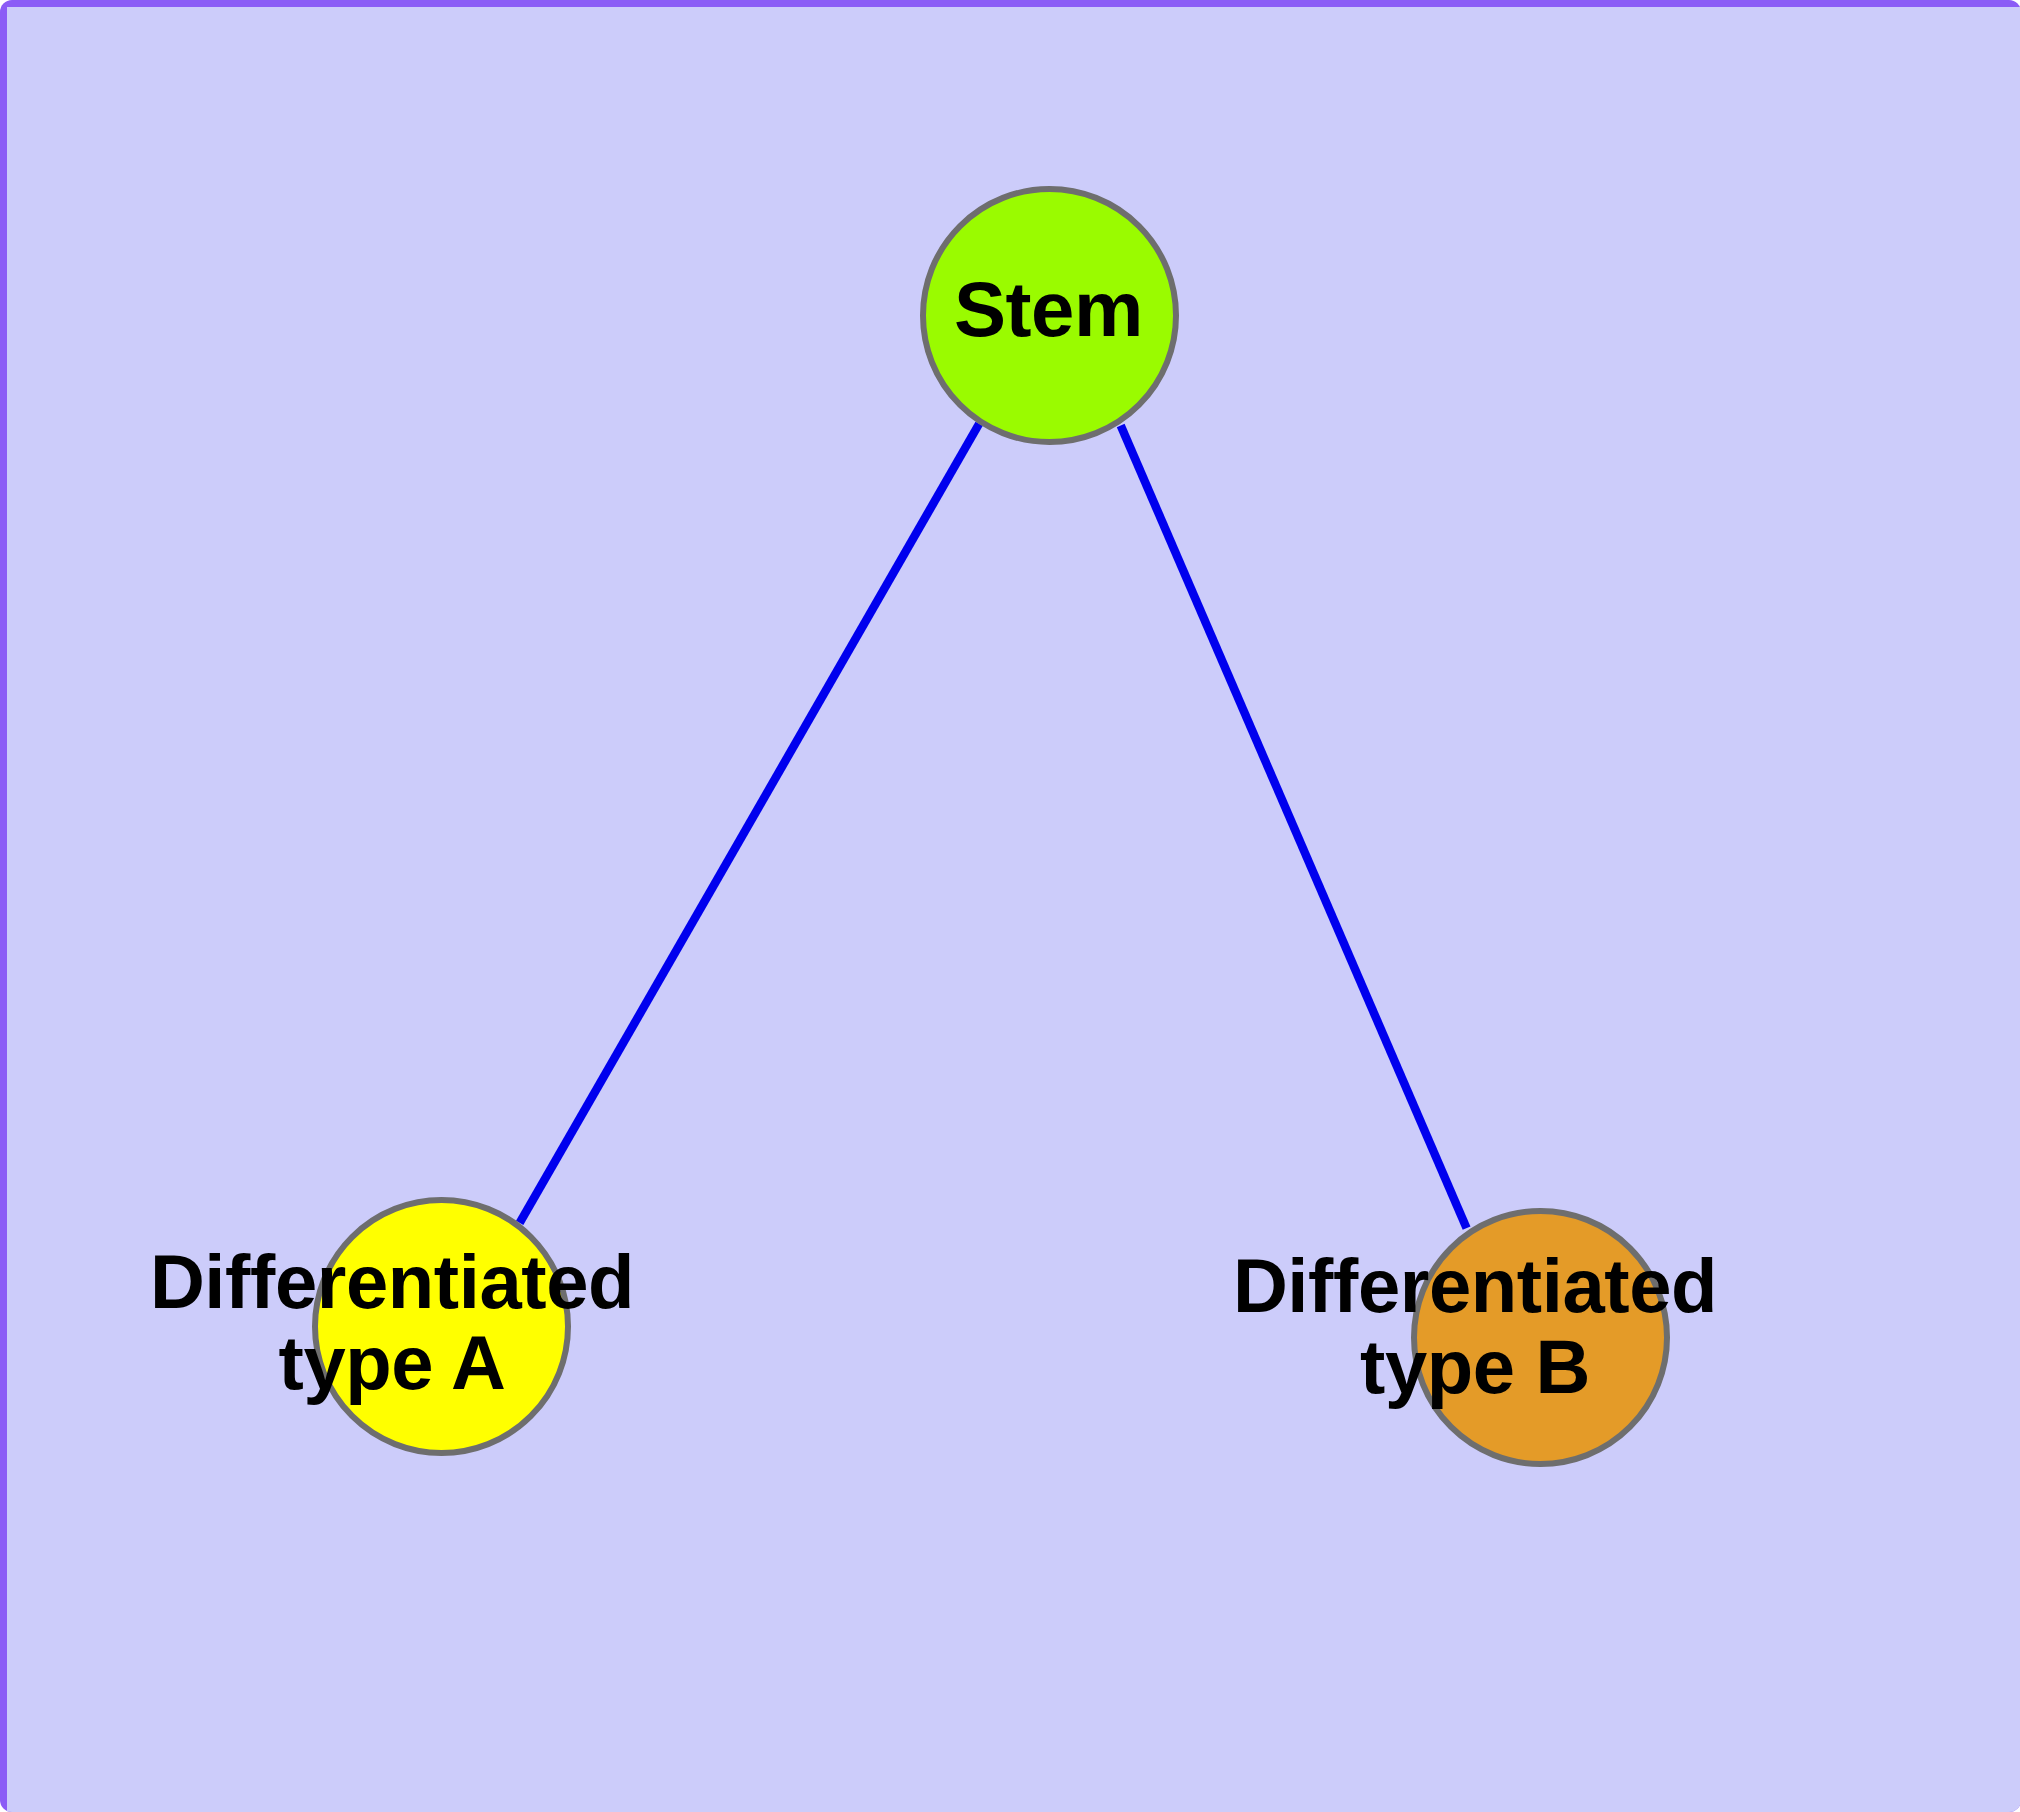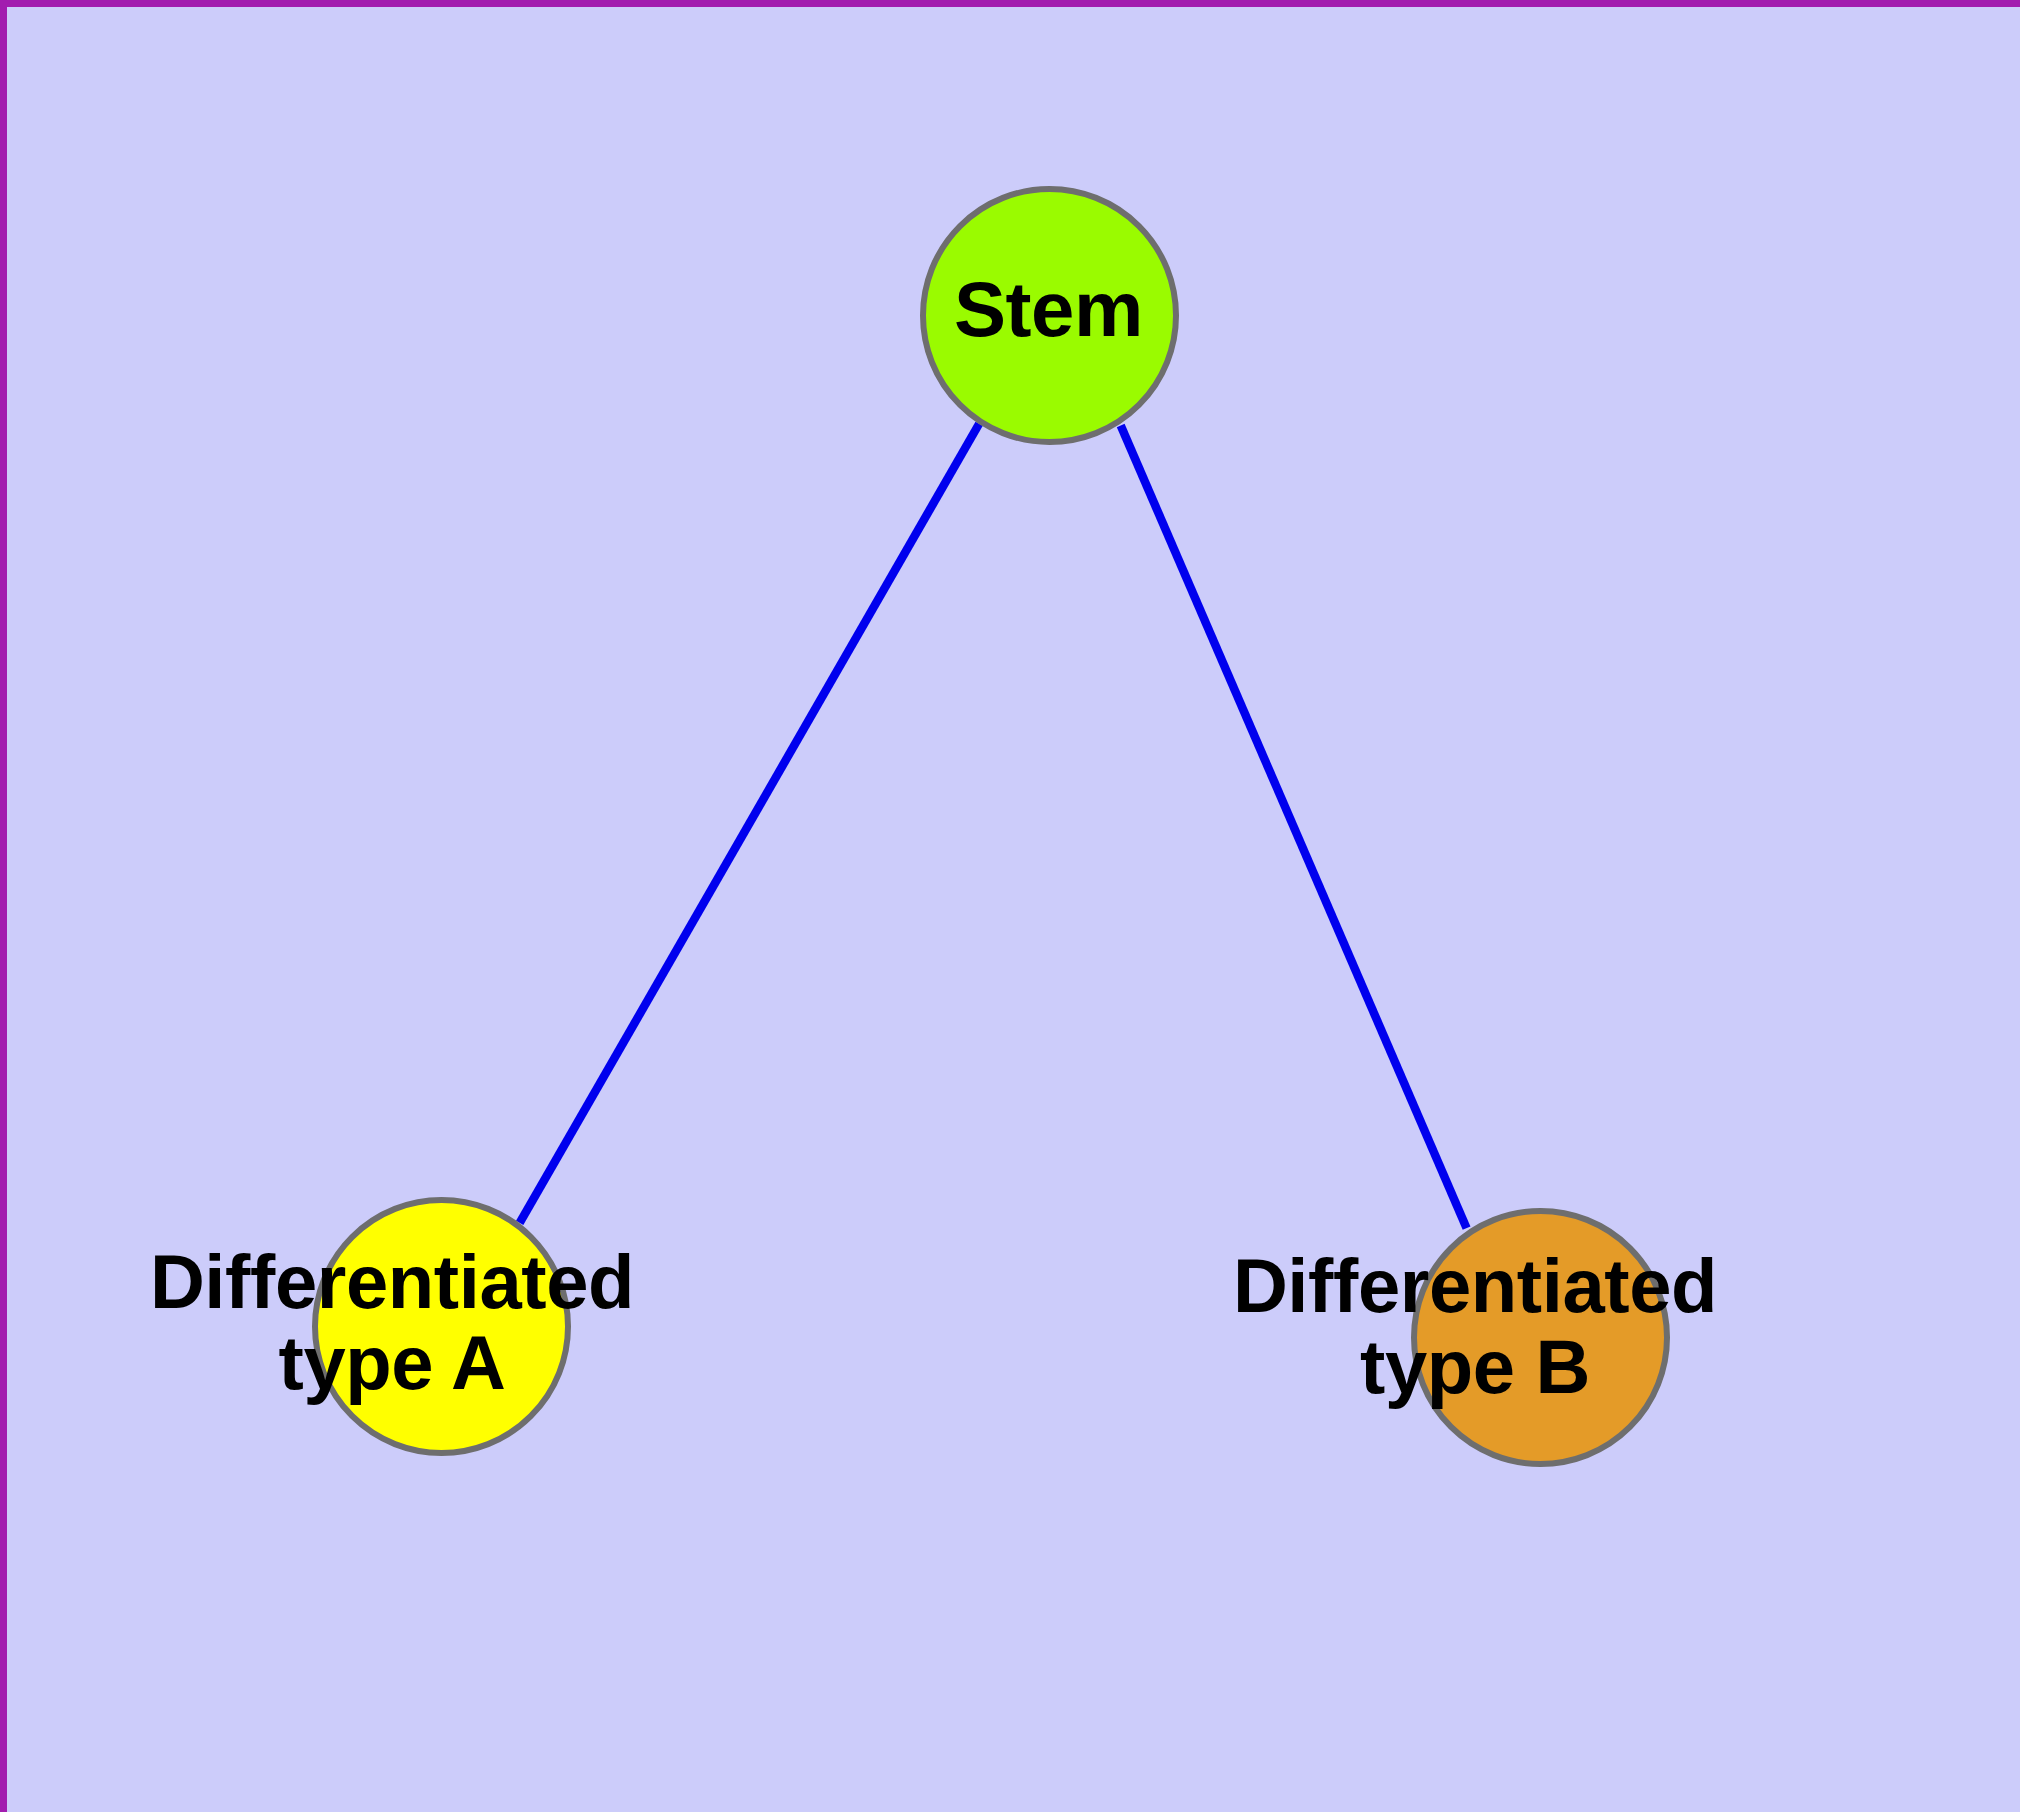--- a/index.html
+++ b/index.html
@@ -5,22 +5,23 @@
   html, body {
     margin: 0;
     padding: 0;
     background: #ffffff;
   }
   #canvas {
     position: relative;
     width: 2021px;
     height: 1812px;
     overflow: hidden;
-    background: #a21caf;
+    background: #8b5cf6;
     font-family: "Liberation Sans", sans-serif;
+    border-radius: 12px;
   }
   #plot-background {
     position: absolute;
     left: 6.8px;
     top: 6.8px;
     width: 2014px;
     height: 1805px;
     background: #ccccfa;
   }
   #edge-layer {

